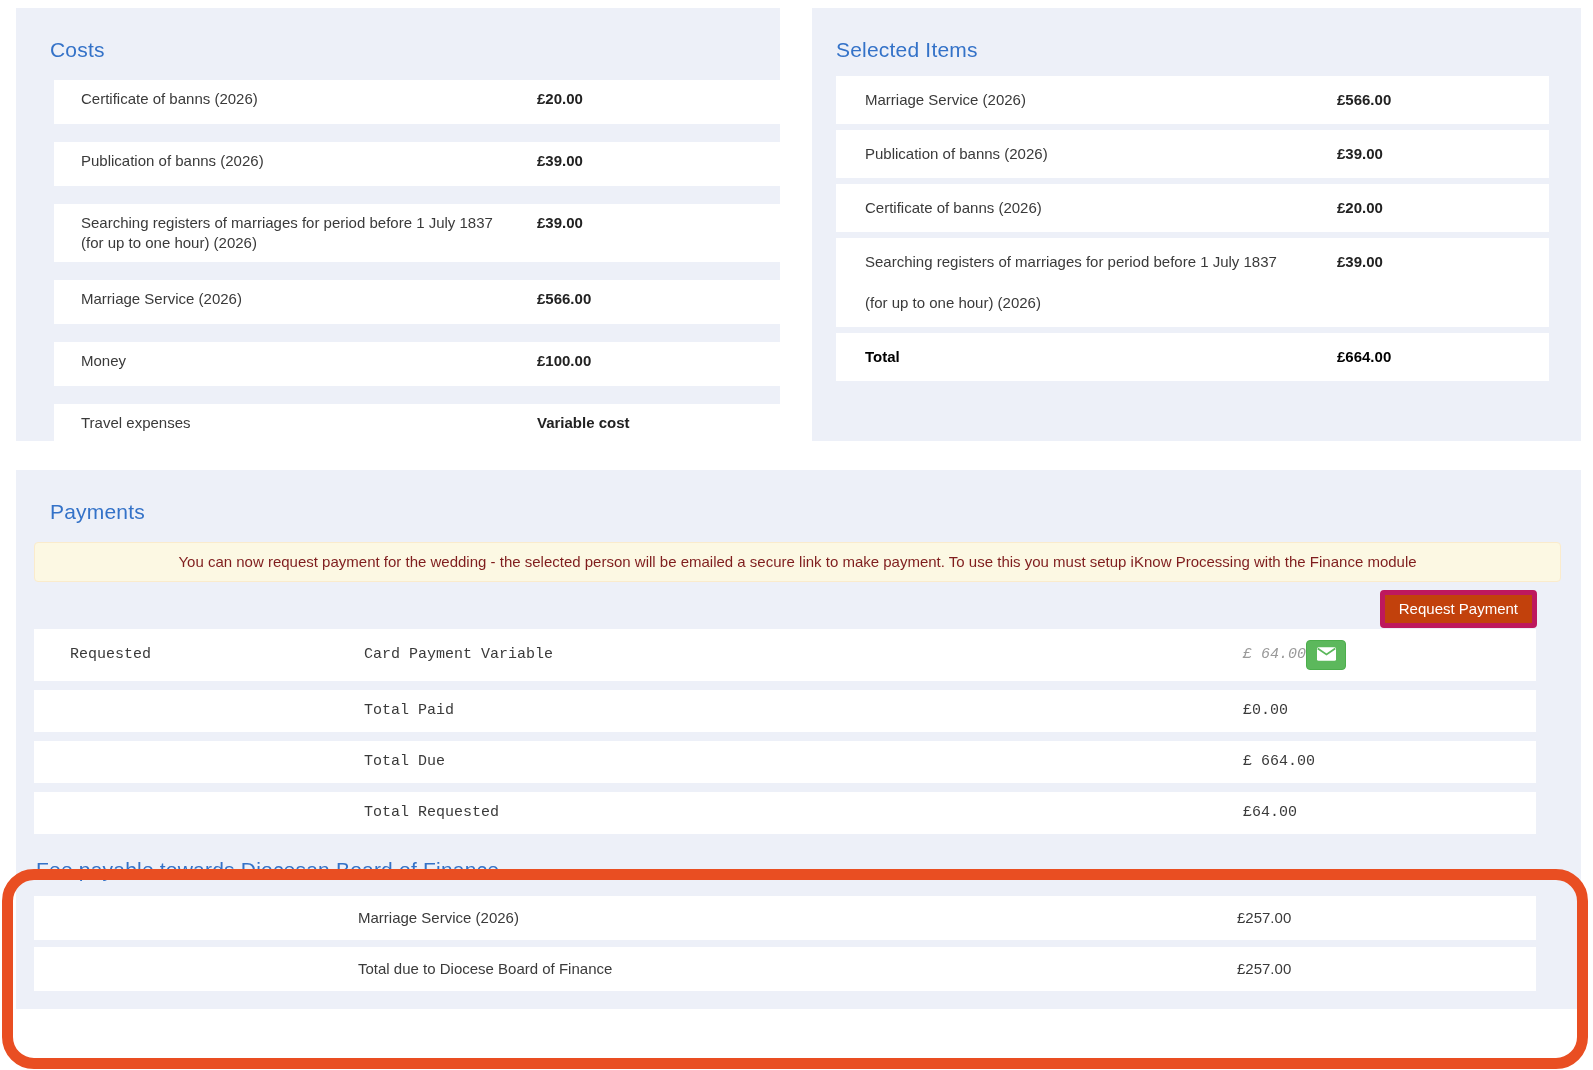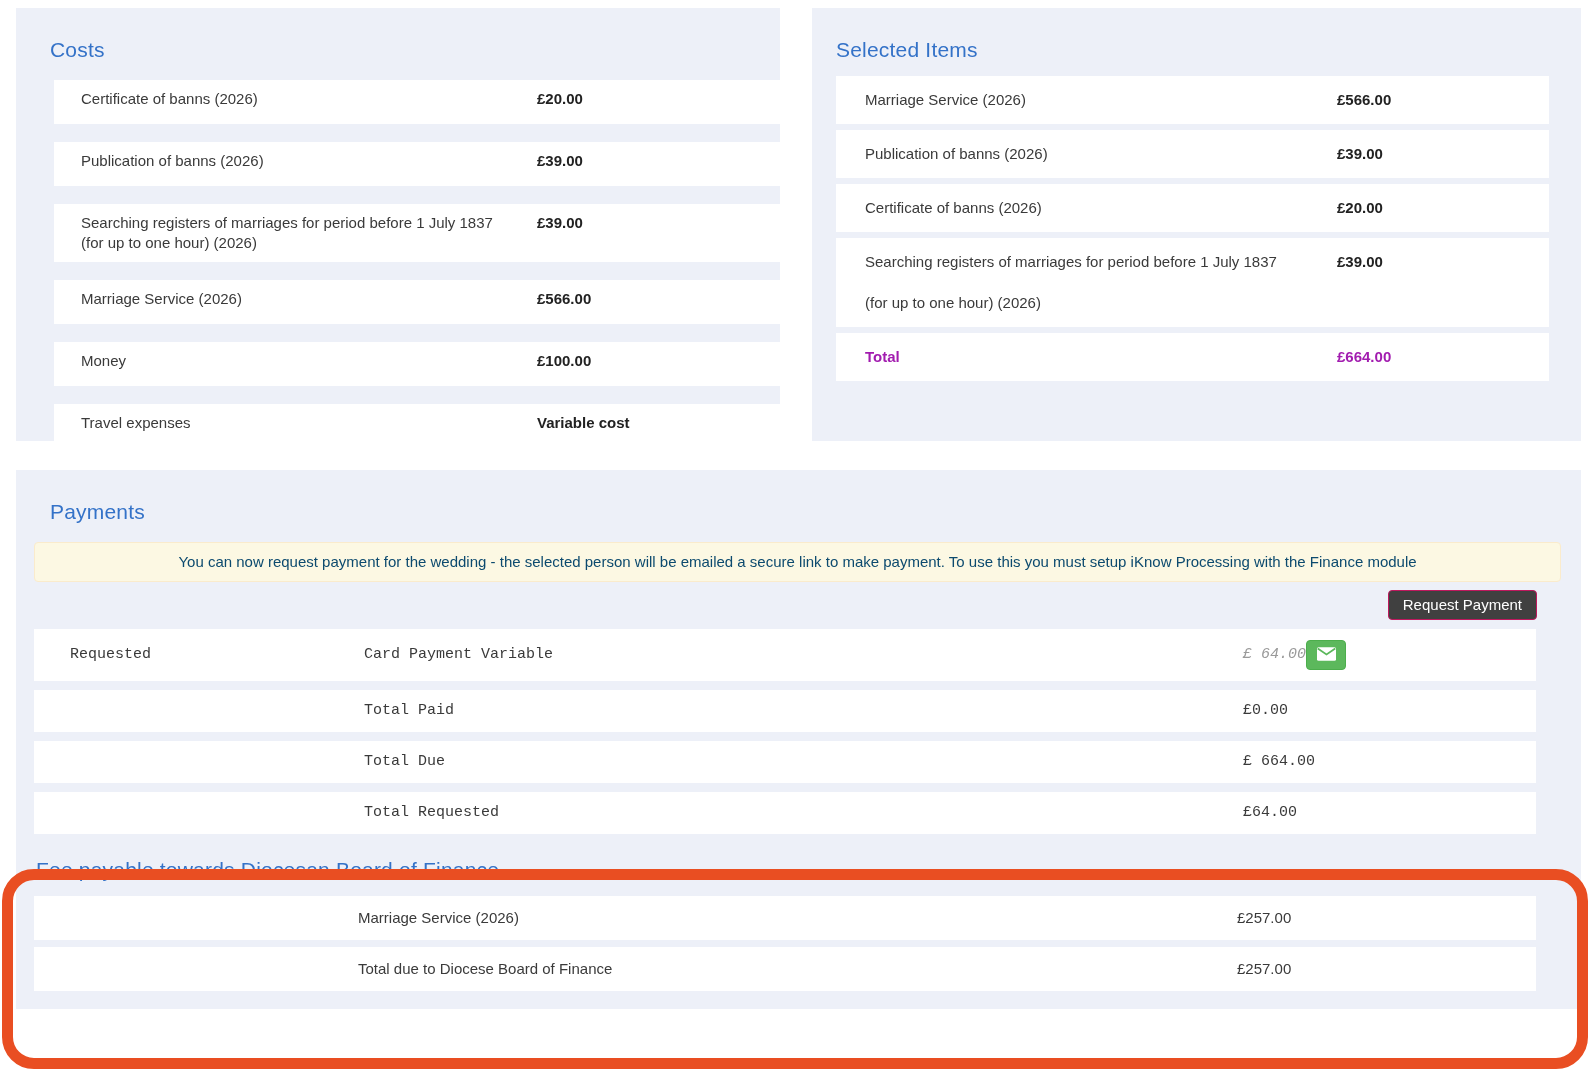--- a/index.html
+++ b/index.html
@@ -28,33 +28,33 @@
   #selected-panel { left:812px; top:8px; width:769px; height:433px; }
   #selected-panel h2 { margin:30px 0 14px 24px; }
   .si-row {
     background:#fff; margin:0 32px 6px 24px; min-height:46px;
     padding:14px 10px 14px 29px; display:flex; align-items:flex-start;
     line-height:20px;
   }
   .si-row .lbl { width:472px; }
   .si-row .lbl .l2 { margin-top:21px; }
   .si-row .amt { font-weight:700; color:#222; }
-  .si-row.total .lbl, .si-row.total .amt { font-weight:700; color:#a21caf; }
+  .si-row.total .lbl, .si-row.total .amt { font-weight:700; color:#000000; }
 
   
   #payments-panel { left:16px; top:470px; width:1565px; height:457px; }
   #payments-panel h2 { margin:30px 0 18px 34px; }
   .notice {
     margin:0 20px 0 18px; background:#fcf8e3; border:1px solid #faebcc;
     border-radius:4px; height:40px; line-height:38px; text-align:center;
-    color:#0c4a6e; font-size:15px;
+    color:#7f1d1d; font-size:15px;
   }
   .btn-row { height:30px; margin:8px 44px 9px 0; text-align:right; }
   .btn-green {
-    display:inline-block; background:#404040; border:1px solid #be185d;
+    display:inline-block; background:#c2410c; border:5px solid #be185d;
     color:#fff; font-size:15px; font-family:"Liberation Sans", sans-serif;
     border-radius:4px; padding:5px 14px; cursor:pointer; line-height:18px;
   }
   .pay-row {
     background:#fff; margin:0 45px 9px 18px; min-height:42px;
     padding:11px 10px 11px 36px; display:grid;
     grid-template-columns:294px 879px 1fr; align-items:center; line-height:20px;font-family:Liberation Mono, monospace;
   }
   .pay-row .amt-group { display:flex; align-items:center; }
   .muted-amt { color:#9a9a9a; font-style:italic; }

